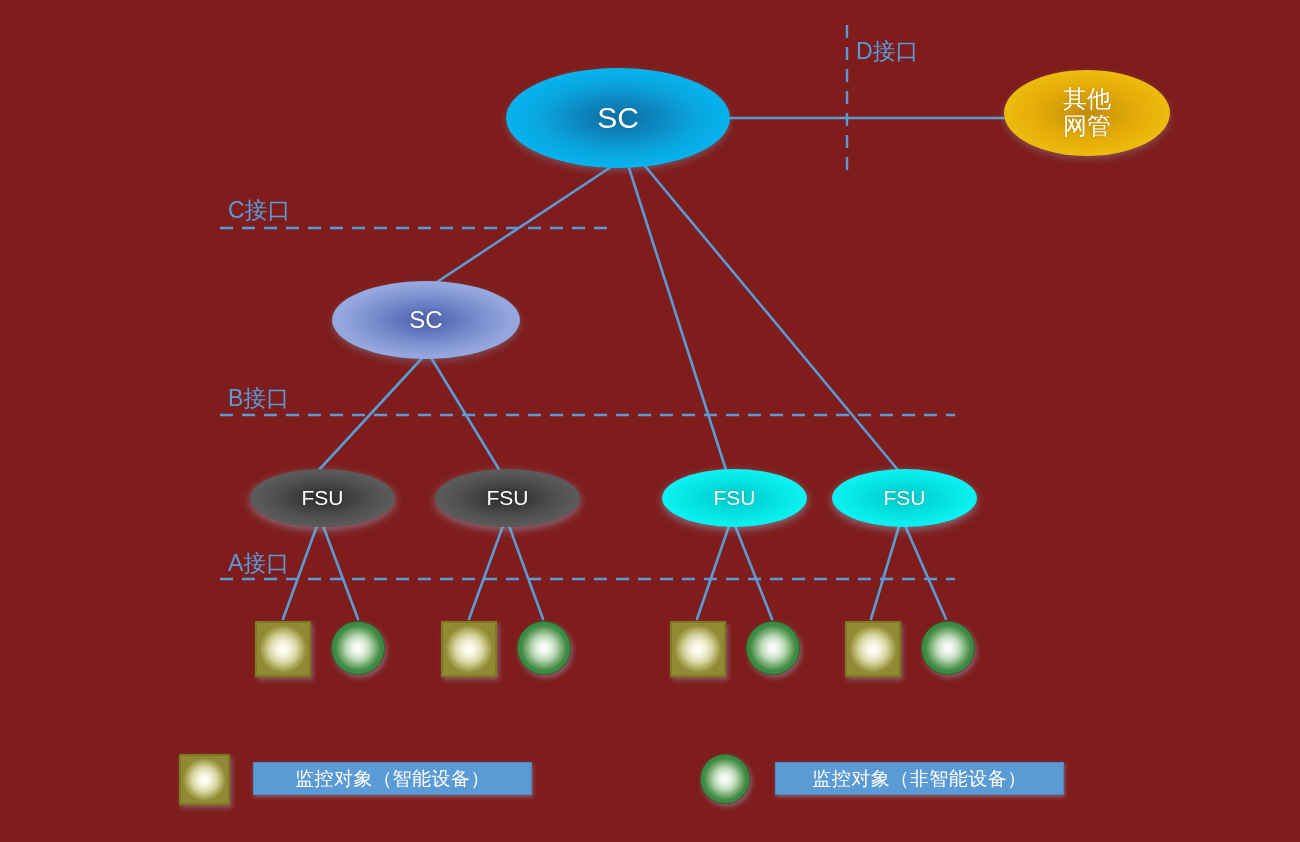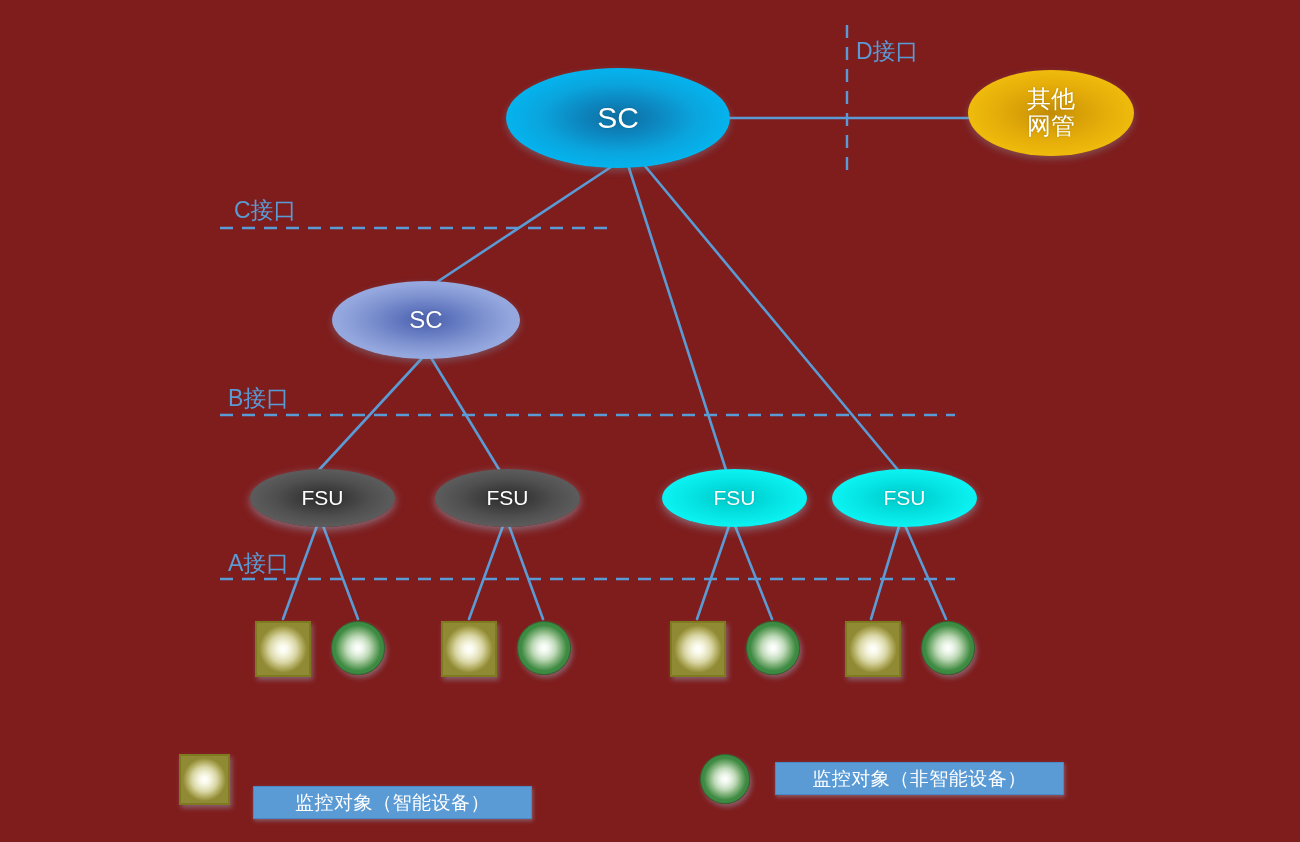--- a/index.html
+++ b/index.html
@@ -172,29 +172,29 @@
       </g>
     <g id="iface-group" stroke="#5b9bd5" stroke-width="2.4" fill="none">
         <line x1="847" y1="25" x2="847" y2="175" stroke-dasharray="13 9"></line>
         <line x1="220" y1="228" x2="615" y2="228" stroke-dasharray="13 9"></line>
         <line x1="220" y1="415" x2="955" y2="415" stroke-dasharray="13 9"></line>
         <line x1="220" y1="579" x2="955" y2="579" stroke-dasharray="13 9"></line>
       </g>
   </svg>
 
   <div class="iface-label" style="left:856px; top:36px;">D接口</div>
-  <div class="iface-label" style="left:234px; top:195px;">C接口</div>
+  <div class="iface-label" style="left:228px; top:195px;">C接口</div>
   <div class="iface-label" style="left:228px; top:383px;">B接口</div>
   <div class="iface-label" style="left:228px; top:548px;">A接口</div>
 
   <div class="node node-sc-top" style="left:506px; top:68px; width:224px; height:100px;">
     <span class="node-label">SC</span>
   </div>
 
-  <div class="node node-other" style="left:968px; top:70px; width:166px; height:86px;">
+  <div class="node node-other" style="left:1004px; top:70px; width:166px; height:86px;">
     <span class="node-label">其他
 网管</span>
   </div>
 
   <div class="node node-sc-mid" style="left:332px; top:281px; width:188px; height:78px;">
     <span class="node-label">SC</span>
   </div>
 
   <div class="node node-fsu-dark" style="left:250px; top:469px; width:145px; height:58px;">
     <span class="node-label">FSU</span>
@@ -215,21 +215,21 @@
       <div class="dev-square" style="left: 441px; top: 621px;"></div>
       <div class="dev-circle" style="left: 517px; top: 621px;"></div>
       <div class="dev-square" style="left: 670px; top: 621px;"></div>
       <div class="dev-circle" style="left: 746px; top: 621px;"></div>
       <div class="dev-square" style="left: 845px; top: 621px;"></div>
       <div class="dev-circle" style="left: 921px; top: 621px;"></div>
     </div>
 
   <div class="legend-item">
     <div class="legend-swatch-square" style="left:179px; top:754px;"></div>
-    <div class="legend-box" style="left:253px; top:762px; width:277px;margin-top:24px;">监控对象（智能设备）</div>
+    <div class="legend-box" style="left:253px; top:762px; width:277px;">监控对象（智能设备）</div>
   </div>
 
   <div class="legend-item">
     <div class="legend-swatch-circle" style="left:700px; top:754px;"></div>
     <div class="legend-box" style="left:775px; top:762px; width:287px;font-family:Liberation Serif, serif;">监控对象（非智能设备）</div>
   </div>
 
 </div>
 
 </body></html>

